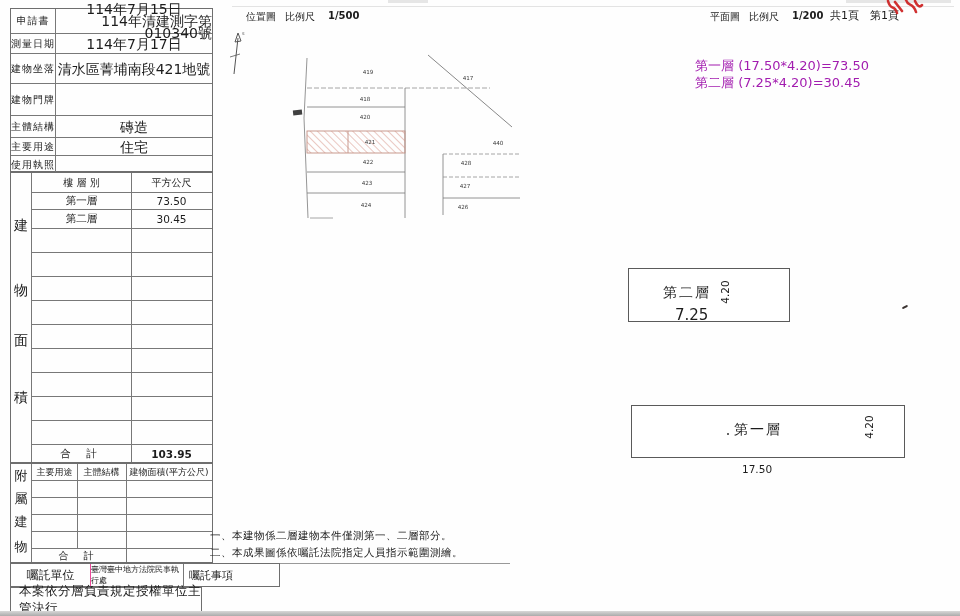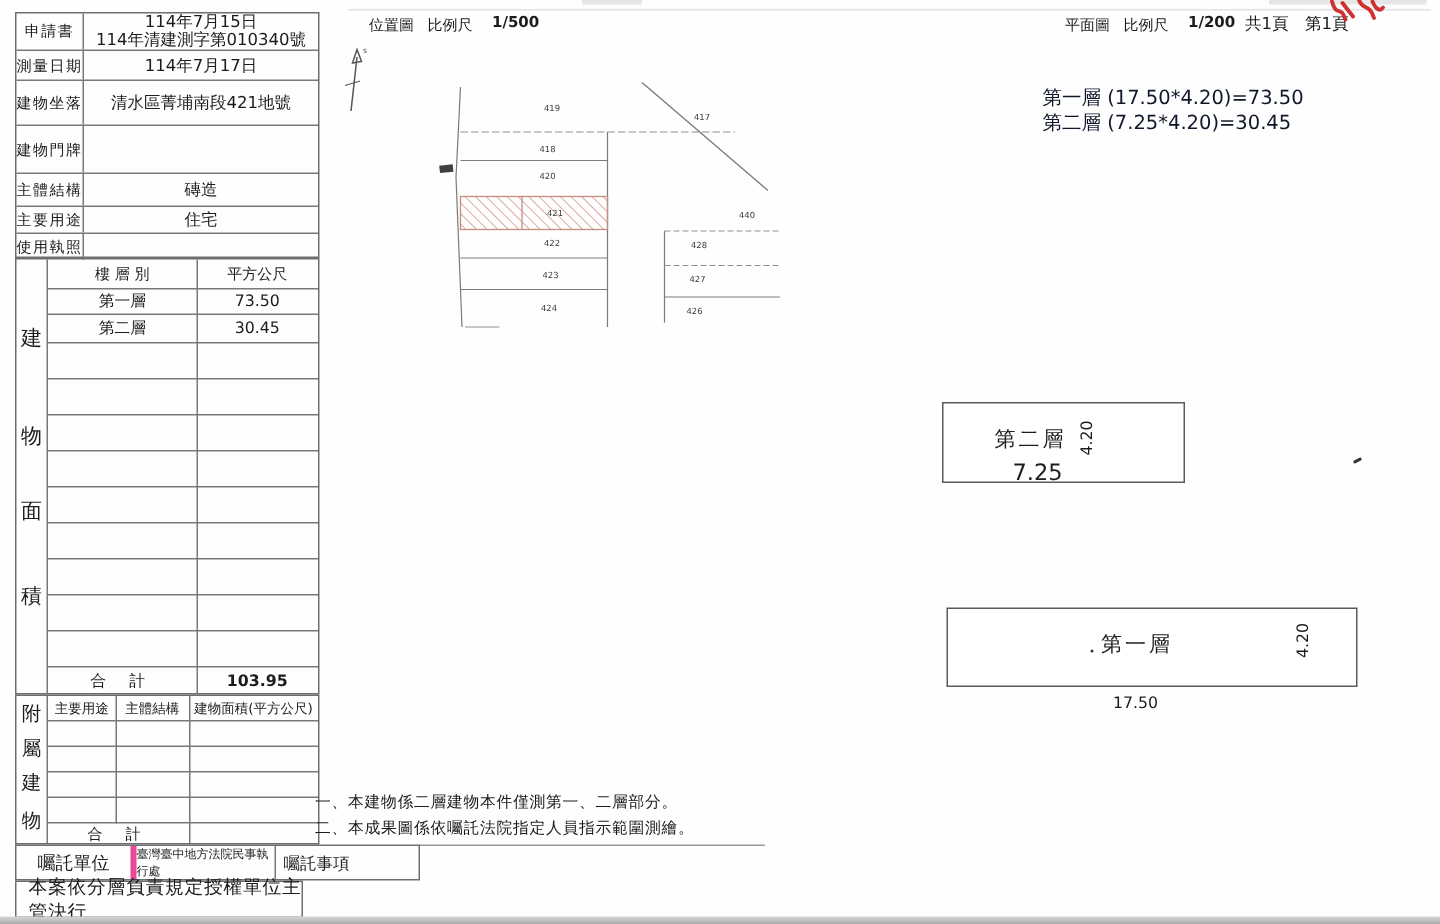--- a/index.html
+++ b/index.html
@@ -6,21 +6,21 @@
   .page{position:relative;width:960px;height:616px;background:#fefefe;overflow:hidden;
         font-family:"DejaVu Sans","Liberation Sans",sans-serif;color:#1c1c1c;}
   .abs{position:absolute;}
   
   .tbl{position:absolute;box-sizing:border-box;border:1px solid #6e6e6e;background:transparent;}
   .trow{display:flex;box-sizing:border-box;border-bottom:1px solid #787878;}
   .trow.last{border-bottom:none;}
   .lc{width:45px;box-sizing:border-box;border-right:1px solid #787878;display:flex;
       align-items:center;justify-content:center;font-size:10px;letter-spacing:1px;text-align:center;}
   .vc{flex:1;display:flex;flex-direction:column;align-items:center;justify-content:center;
-      font-size:11px;line-height:12px;text-align:center;}
+      font-size:14px;line-height:12px;text-align:right;}
   .cellc{display:flex;align-items:center;justify-content:center;box-sizing:border-box;}
   .vline{position:absolute;top:0;bottom:0;width:1px;background:#787878;}
   .sidecol{position:absolute;left:0;top:0;bottom:0;width:21px;border-right:1px solid #787878;box-sizing:border-box;}
   .sidechar{position:absolute;left:0;width:20px;text-align:center;font-size:14px;}
   
   .plbl{font-size:5.6px;fill:#3a3a3a;text-anchor:middle;}
   
   .planbox{position:absolute;box-sizing:border-box;border:1px solid #5a5a5a;background:#fff;}
   .dim-v{position:absolute;font-size:10.5px;transform:rotate(-90deg);transform-origin:center;white-space:nowrap;}
   
@@ -155,21 +155,21 @@
       <div class="trow" style="height:17px;"></div>
       <div class="trow" style="height:17px;"></div>
       <div class="trow last" style="height:13px;">
         <div class="cellc" style="width:94px;font-size:10px;letter-spacing:6px;">合  計</div>
         <div class="cellc smallnum" style="flex:1;"></div>
       </div>
     </div>
   </div>
 
   <div class="tbl" style="left:10px;top:563px;width:270px;height:24px;display:flex;">
-    <div class="cellc" style="width:80px;border-right:4px solid #ec4899;font-size:12px;">囑託單位</div>
+    <div class="cellc" style="width:80px;border-right:1px solid #ec4899;font-size:12px;">囑託單位</div>
     <div class="cellc" style="width:93px;border-right:1px solid #787878;font-size:8px;">臺灣臺中地方法院民事執行處</div>
     <div class="cellc" style="flex:1;justify-content:flex-start;padding-left:5px;font-size:11px;">囑託事項</div>
   </div>
   <div class="abs" style="left:280px;top:563px;width:230px;height:1px;background:#999;"></div>
   <div class="tbl" style="left:10px;top:587px;width:192px;height:25px;display:flex;align-items:center;padding-left:8px;font-size:12.5px;letter-spacing:.5px;">
     <span>本案依分層負責規定授權單位主管決行</span>
   </div>
 
   <svg class="abs" style="left:285px;top:50px;" width="245" height="175" viewBox="0 0 245 175">
     <defs>
@@ -208,21 +208,21 @@
         <text x="83" y="114" class="plbl">422</text>
         <text x="82" y="135" class="plbl">423</text>
         <text x="81" y="157" class="plbl">424</text>
         <text x="213" y="95" class="plbl">440</text>
         <text x="181" y="115" class="plbl">428</text>
         <text x="180" y="138" class="plbl">427</text>
         <text x="178" y="159" class="plbl">426</text>
       </g>
   </svg>
 
-  <div class="abs" style="left:695px;top:57px;font-size:13px;line-height:17px;color:#0f172a;">
+  <div class="abs" style="left:695px;top:57px;font-size:13px;line-height:17px;color:#a21caf;">
     <div>第一層 (17.50*4.20)=73.50</div>
     <div>第二層 (7.25*4.20)=30.45</div>
   </div>
 
   <div class="planbox" style="left:628px;top:268px;width:162px;height:54px;">
     <div class="abs" style="left:34px;top:15px;font-size:14px;letter-spacing:2px;">第二層</div>
     <div class="dim-v" style="left:84px;top:17px;">4.20</div>
     <div class="abs" style="left:46px;top:37px;font-size:15px;">7.25</div>
   </div>
 

